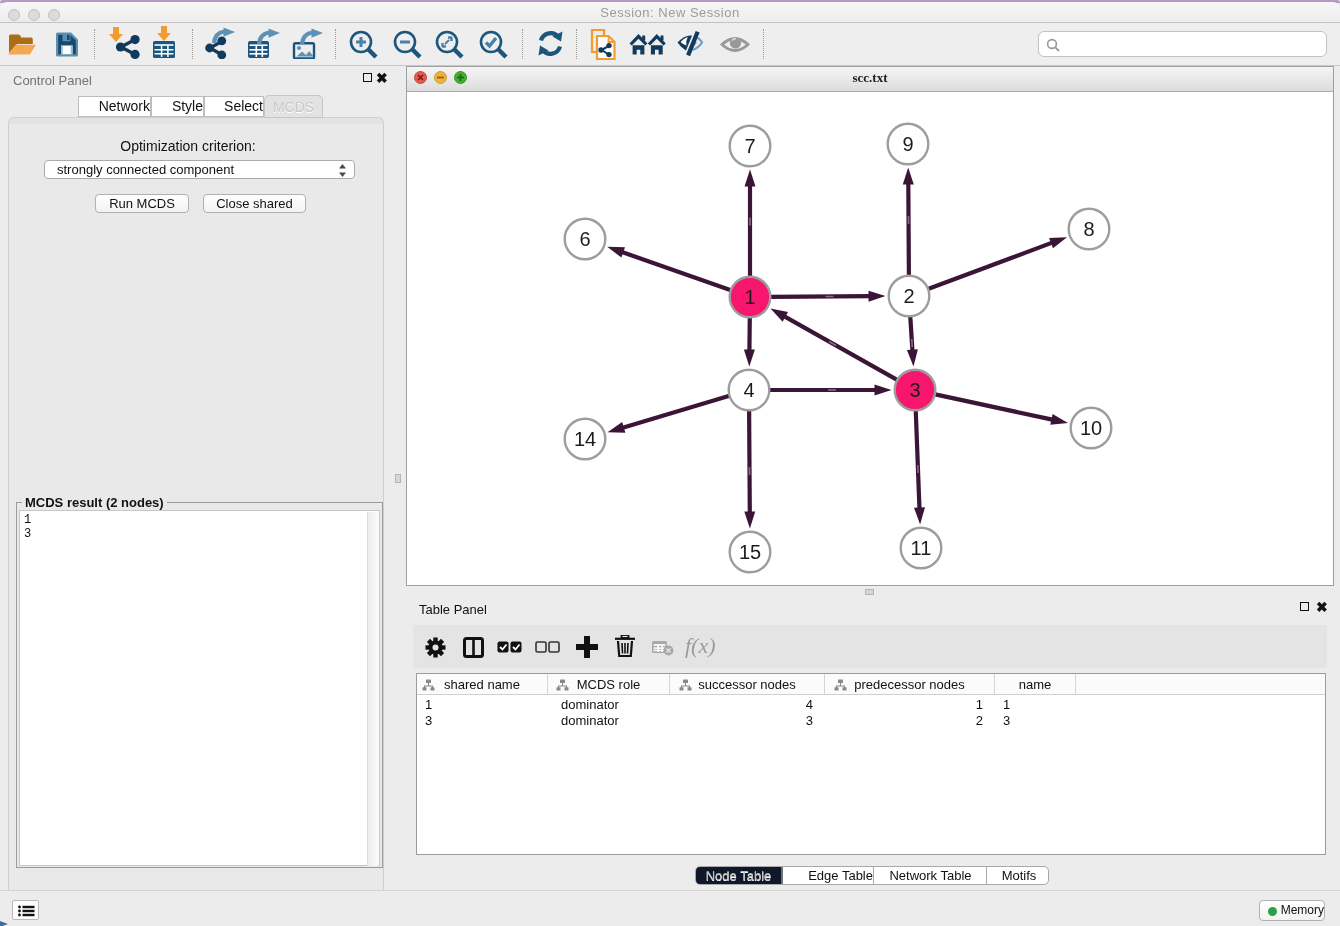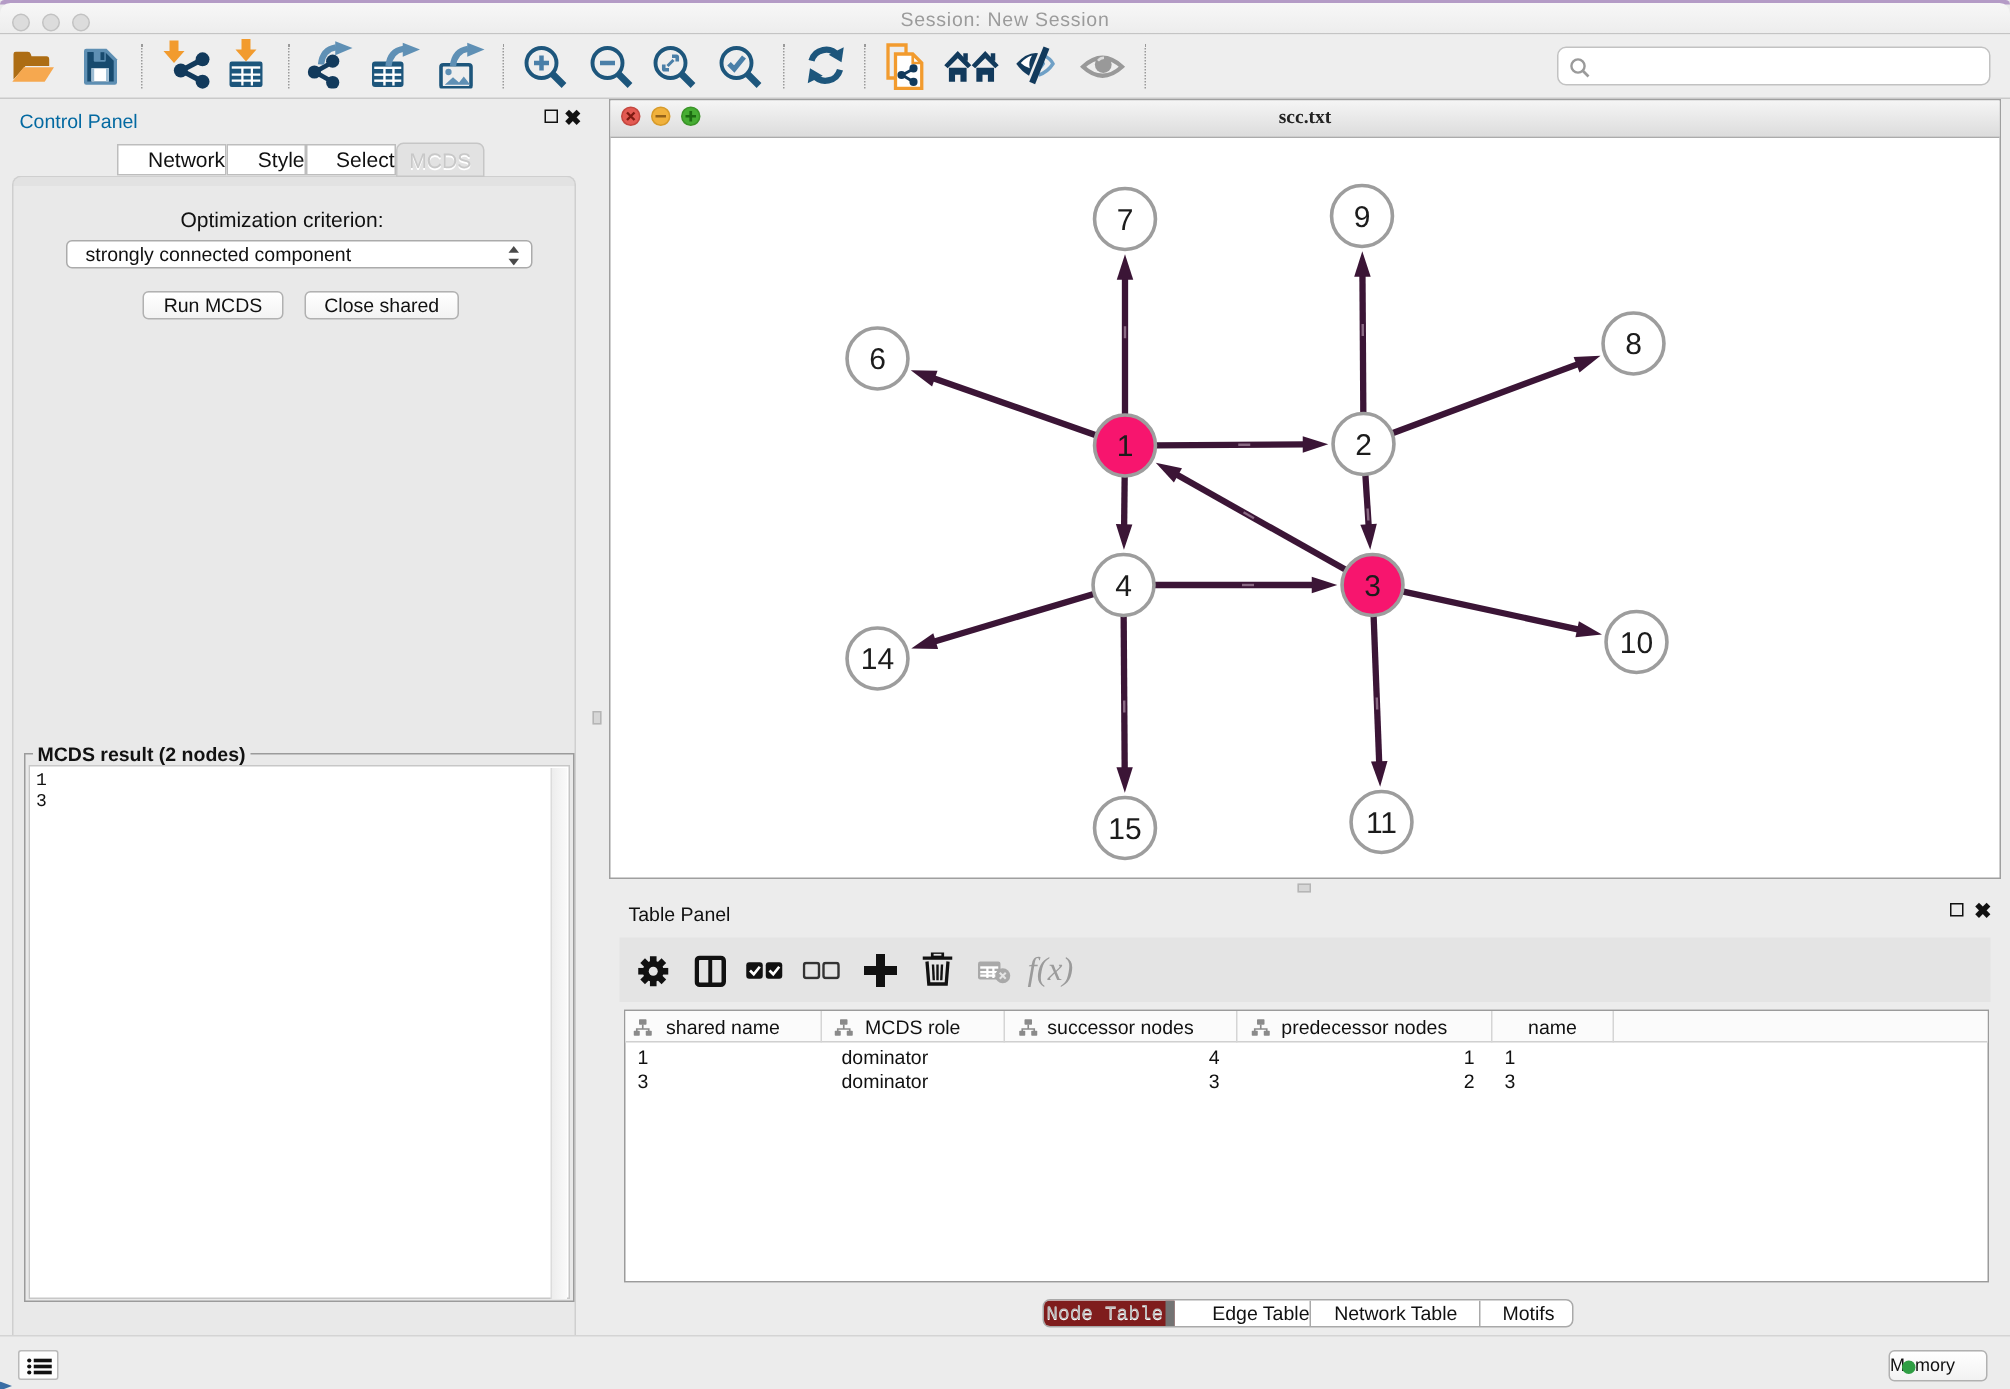--- a/index.html
+++ b/index.html
@@ -13,21 +13,21 @@
 .tl { position:absolute; top:7px; width:12px; height:12px; border-radius:50%; background:#dcdcdc; border:1px solid #c2c2c2; }
 #title-text { position:absolute; top:3px; left:0; width:100%; text-align:center; color:#9b9b9b; font-size:13px; letter-spacing:0.5px; }
 
 
 #toolbar { left:0; top:23px; width:1340px; height:43px; background:#eeeeee; border-bottom:1px solid #c9c9c9; }
 .tsep { position:absolute; top:6px; height:30px; width:1px; border-left:1px dotted #9a9a9a; }
 #searchbox { position:absolute; left:1038px; top:8px; width:289px; height:26px; background:#fff; border:1px solid #c2c2c2; border-radius:6px; }
 
 
 #cpanel { left:0; top:66px; width:391px; height:824px; background:#ececec; }
-#cp-title { position:absolute; left:13px; top:7px; font-size:13px; color:#0369a1; }
+#cp-title { position:absolute; left:13px; top:7px; font-size:13px; color:#737373; }
 .tab { position:absolute; top:30px; height:21px; background:#fff; border:1px solid #bdbdbd; font-size:14px; text-align:right; line-height:19px; }
 #tab-mcds { position:absolute; left:264px; top:29px; width:59px; height:23px; background:#e2e2e2; border:1px solid #c6c6c6; border-radius:5px 5px 0 0; color:#c8c8c8; text-shadow:0 1px 0 #fff; font-size:14px; text-align:center; line-height:22px; }
 #cp-strip { position:absolute; left:8px; top:51px; width:376px; height:7px; background:#e2e2e2; border:1px solid #cfcfcf; border-bottom:none; border-radius:6px 6px 0 0; }
 #cp-body { position:absolute; left:8px; top:58px; width:376px; height:815px; background:#e9e9e9; border:1px solid #cfcfcf; border-top:none; }
 #opt-label { position:absolute; left:0; top:72px; width:376px; text-align:center; font-size:14px; }
 #dropdown { position:absolute; left:44px; top:94px; width:311px; height:19px; background:#fff; border:1px solid #ababab; border-radius:4px; font-size:13px; line-height:17px; padding-left:12px; }
 .btn { position:absolute; top:128px; height:19px; background:linear-gradient(#ffffff,#f3f3f3); border:1px solid #b1b1b1; border-radius:4px; font-size:13px; text-align:center; line-height:17px; }
 #fieldset { position:absolute; left:16px; top:436px; width:367px; height:366px; border:1px solid #9b9b9b; }
 #fs-legend { position:absolute; left:5px; top:-8px; background:#e9e9e9; padding:0 3px; font-size:13px;font-weight:bold; }
 #fs-inner { position:absolute; left:2px; top:7px; width:361px; height:356px; background:#fff; border:1px solid #c7c7c7; font-family:"Liberation Mono",monospace; font-size:12px; padding:2px 0 0 4px; line-height:14px; }
@@ -46,21 +46,21 @@
 #ttable { position:absolute; left:16px; top:75px; width:910px; height:182px; background:#fff; border:1px solid #9b9b9b; }
 #thead { position:absolute; left:0; top:0; width:100%; height:21px; background:#fbfbfb; border-bottom:1px solid #d0d0d0; }
 .hicon { position:absolute; top:5px; }
 .th { position:absolute; top:0; height:21px; border-right:1px solid #d5d5d5; font-size:13px; text-align:center; line-height:21px; }
 .trow { position:absolute; width:100%; height:16px; font-size:13px; }
 .td { position:absolute; top:0; }
 
 
 #statusbar { left:0; top:890px; width:1340px; height:36px; background:#ececec; border-top:1px solid #d4d4d4; }
 #listbtn { position:absolute; left:12px; top:9px; width:27px; height:20px; background:#fdfdfd; border:1px solid #b9b9b9; border-radius:2px; }
-#membtn { position:absolute; left:1259px; top:9px; width:66px; height:21px; background:linear-gradient(#fff,#f2f2f2); border:1px solid #b1b1b1; border-radius:4px; font-size:12px; line-height:19px; text-align:left; }
+#membtn { position:absolute; left:1259px; top:9px; width:66px; height:21px; background:linear-gradient(#fff,#f2f2f2); border:1px solid #b1b1b1; border-radius:4px; font-size:12px; line-height:19px; text-align:right; }
 #memdot { position:absolute; left:8px; top:6px; width:9px; height:9px; background:#2f9e44; border-radius:50%; }
 </style>
 </head>
 <body>
 <div class="abs" id="topline"></div>
 <div class="abs" id="titlebar">
   <div class="tl" style="left:8px;"></div>
   <div class="tl" style="left:28px;"></div>
   <div class="tl" style="left:48px;"></div>
   <div id="title-text">Session: New Session</div>
@@ -416,21 +416,21 @@
     </div>
     <div class="trow" style="top:39px;">
       <span class="td" style="left:8px;">3</span>
         <span class="td" style="left:144px;">dominator</span>
         <span class="td" style="left:330px; width:66px; text-align:right;">3</span>
         <span class="td" style="left:500px; width:66px; text-align:right;">2</span>
         <span class="td" style="left:586px;">3</span>
     </div>
   </div>
   <div class="abs" style="left:295px; top:268px; width:354px; height:19px; background:#fff; border:1px solid #a9a9a9; border-radius:5px; overflow:hidden; font-size:13px; text-align:center; line-height:17px;">
-    <div class="abs" style="left:0; top:0; width:87px; height:19px; background:#7f1d1d; color:#bdbdbd; text-shadow:0 1px 0 #fff; border-right:6px solid #737373;font-family:Liberation Mono, monospace;">Node Table</div>
+    <div class="abs" style="left:0; top:0; width:87px; height:19px; background:#0f172a; color:#bdbdbd; text-shadow:0 1px 0 #fff; border-right:2px solid #737373;">Node Table</div>
     <div class="abs" style="left:88px; top:0; width:90px; height:19px; border-right:1px solid #a9a9a9;text-align:right;">Edge Table</div>
     <div class="abs" style="left:179px; top:0; width:112px; height:19px; border-right:1px solid #a9a9a9;">Network Table</div>
     <div class="abs" style="left:292px; top:0; width:62px; height:19px;">Motifs</div>
   </div>
 </div>
 
 <div class="abs" style="left:395px; top:474px; width:6px; height:9px; background:#d6d6d6; border:1px solid #b5b5b5;"></div>
 <div class="abs" style="left:865px; top:589px; width:9px; height:6px; background:#d6d6d6; border:1px solid #b5b5b5;"></div>
 <div class="abs" id="statusbar">
   <svg class="abs" style="left:0px; top:30px;" width="8" height="6" viewBox="0 0 8 6">

